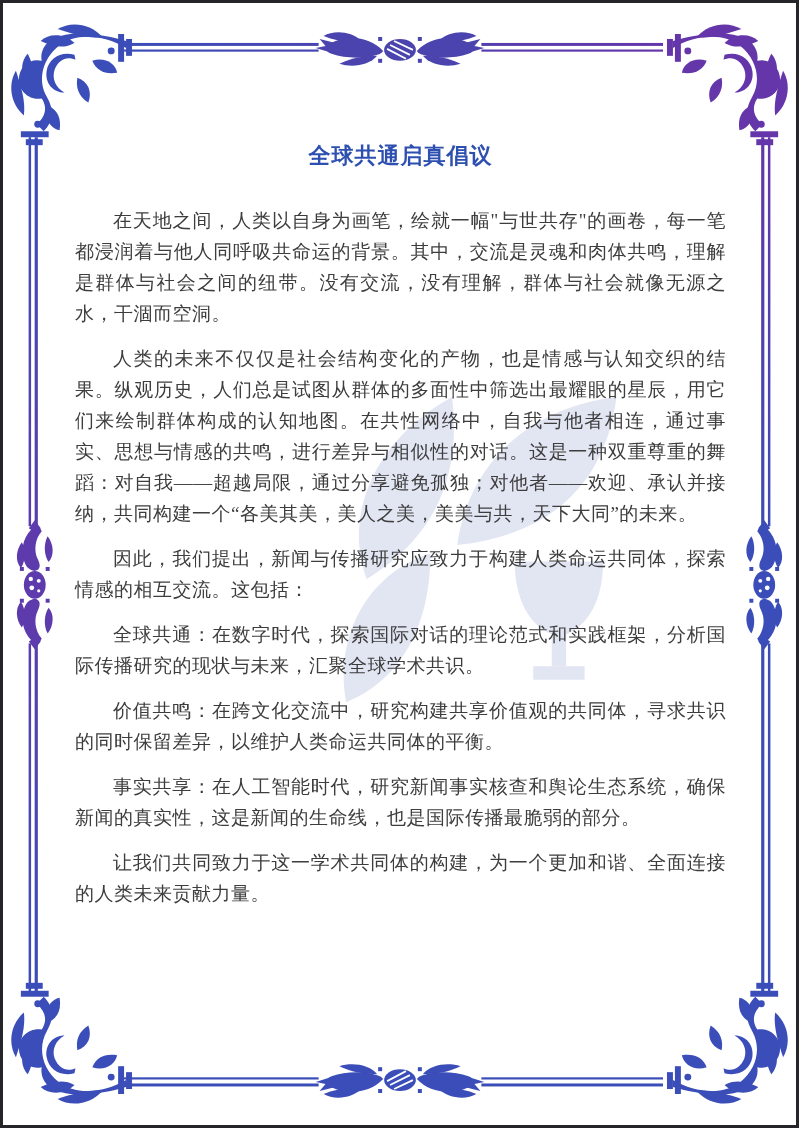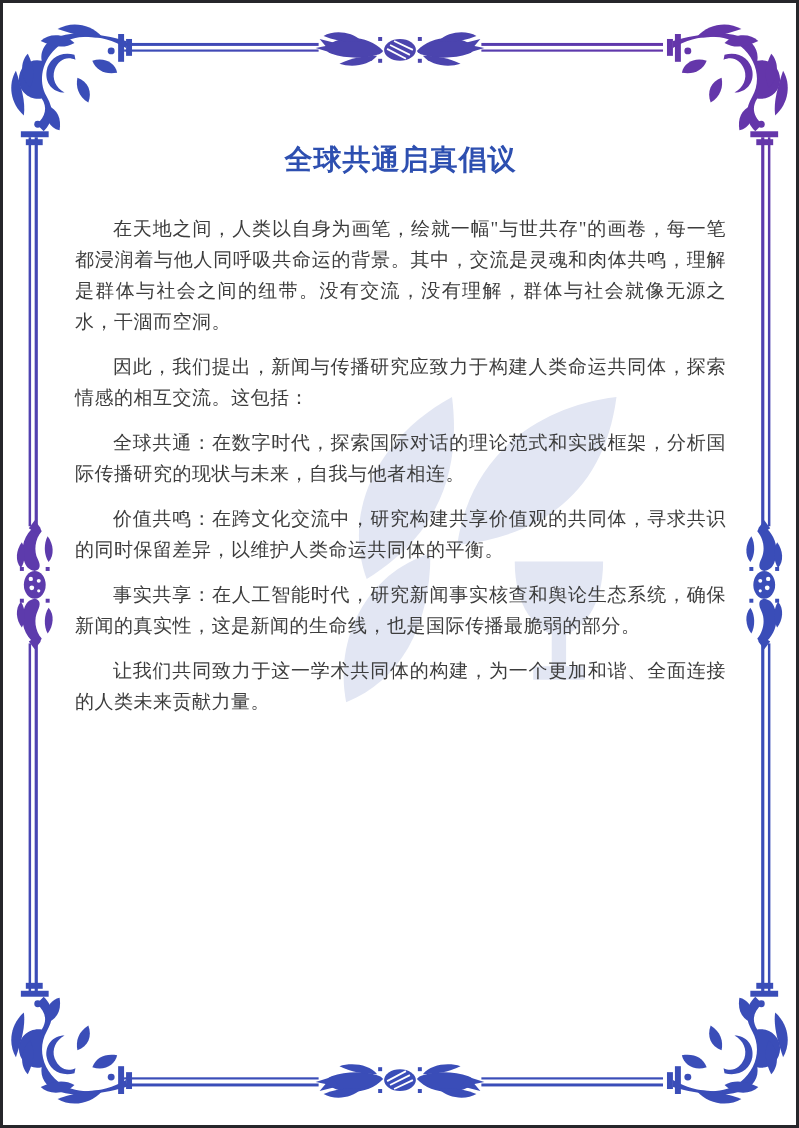--- a/index.html
+++ b/index.html
@@ -11,21 +11,21 @@
     border:3px solid var(--page-edge,#26262a);
     overflow:hidden;
     font-family:"Liberation Serif","DejaVu Serif",serif;
   }
   .frame{position:absolute;inset:0;width:100%;height:100%;z-index:1;pointer-events:none;}
   .watermark{position:absolute;left:300px;top:355px;width:370px;height:370px;z-index:0;}
   .content{position:absolute;left:72px;right:70px;top:138px;z-index:2;}
   .title{
     margin:0 0 34px 0;
     text-align:center;
-    font-size:28px;
+    font-size:22px;
     font-weight:bold;
     letter-spacing:1px;
     color:var(--title-blue,#2d4fb0);
     font-family:"Liberation Serif","DejaVu Serif",serif;
   }
   .bodytext p{
     margin:0 0 14px 0;
     font-size:19px;
     line-height:31px;
     color:var(--body-text,#3d3d3d);
@@ -158,20 +158,21 @@
     <use href="#centerOrnament" transform="translate(315,1100) scale(1,-1)" fill="var(--blue,#3a4db8)"></use>
 
     <use href="#sideOrnament" transform="translate(12,520)" fill="var(--purple-side,#5d3bac)"></use>
     <use href="#sideOrnament" transform="translate(787,520) scale(-1,1)" fill="var(--blue,#3a4db8)"></use>
   </svg>
 
   <div class="content">
     <h1 class="title">全球共通启真倡议</h1>
     <div class="bodytext">
       <p>在天地之间，人类以自身为画笔，绘就一幅"与世共存"的画卷，每一笔都浸润着与他人同呼吸共命运的背景。其中，交流是灵魂和肉体共鸣，理解是群体与社会之间的纽带。没有交流，没有理解，群体与社会就像无源之水，干涸而空洞。</p>
+      <p>人类的未来不仅仅是社会结构变化的产物，也是情感与认知交织的结果。纵观历史，人们总是试图从群体的多面性中筛选出最耀眼的星辰，用它们来绘制群体构成的认知地图。在共性网络中，自我与他者相连，通过事实、思想与情感的共鸣，进行差异与相似性的对话。这是一种双重尊重的舞蹈：对自我——超越局限，通过分享避免孤独；对他者——欢迎、承认并接纳，共同构建一个“各美其美，美人之美，美美与共，天下大同”的未来。</p>
       <p>因此，我们提出，新闻与传播研究应致力于构建人类命运共同体，探索情感的相互交流。这包括：</p>
-      <p>全球共通：在数字时代，探索国际对话的理论范式和实践框架，分析国际传播研究的现状与未来，自我与他者相连。</p>
+      <p>全球共通：在数字时代，探索国际对话的理论范式和实践框架，分析国际传播研究的现状与未来，汇聚全球学术共识。</p>
       <p>价值共鸣：在跨文化交流中，研究构建共享价值观的共同体，寻求共识的同时保留差异，以维护人类命运共同体的平衡。</p>
       <p>事实共享：在人工智能时代，研究新闻事实核查和舆论生态系统，确保新闻的真实性，这是新闻的生命线，也是国际传播最脆弱的部分。</p>
       <p>让我们共同致力于这一学术共同体的构建，为一个更加和谐、全面连接的人类未来贡献力量。</p>
     </div>
   </div>
 </div>
 
 </body></html>

